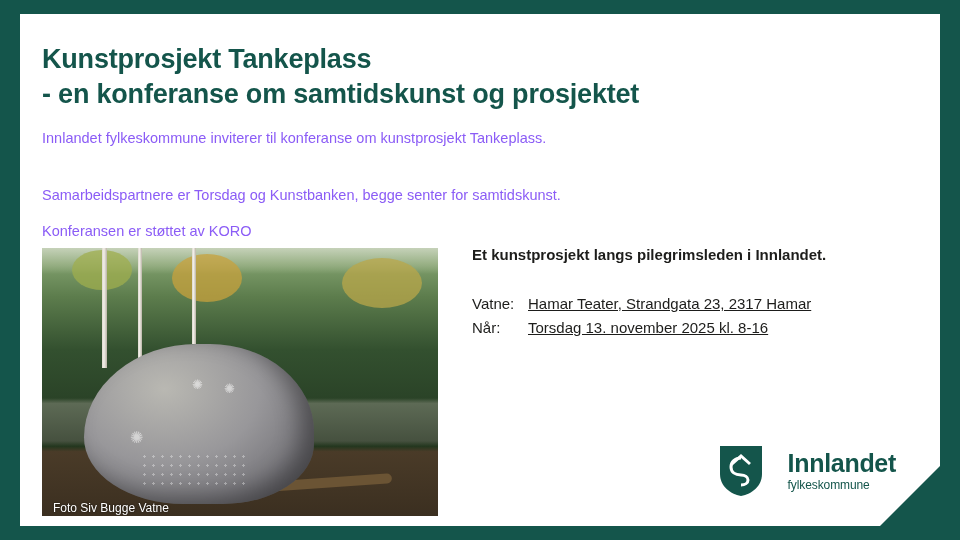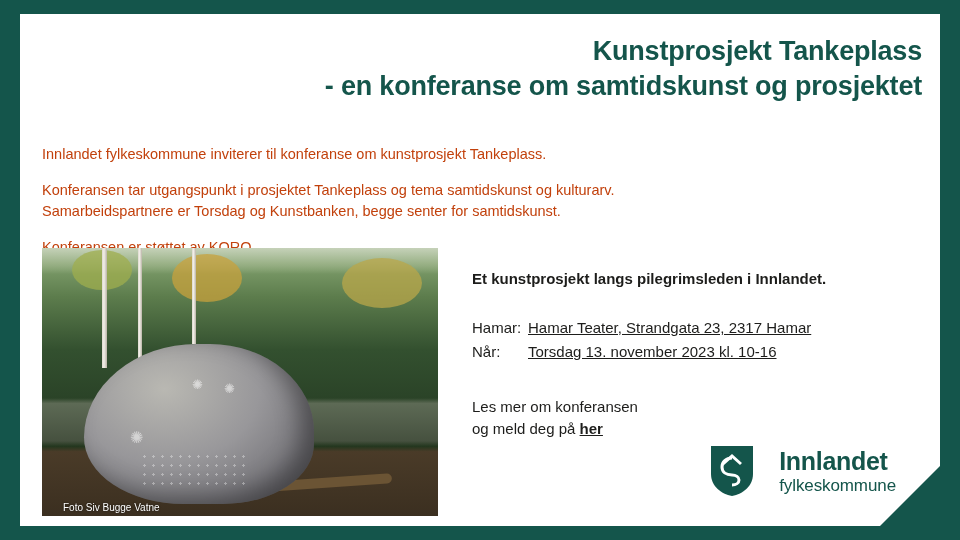--- a/index.html
+++ b/index.html
@@ -25,36 +25,35 @@
   
   .corner-fold {
     position: absolute;
     right: 0; bottom: 0;
     width: 60px; height: 60px;
     background: #14554b;
     clip-path: polygon(100% 0, 100% 100%, 0 100%);
   }
   .headline {
     position: absolute;
-    left: 22px; top: 20px;
+    left: 22px; top: 28px;
     width: 880px;
-    text-align: right;
   }
   .headline .line {
     color: #14554b;
     font-weight: bold;
     font-size: 27px;
     line-height: 35px;
     letter-spacing: -0.2px;
   }
   .intro {
     position: absolute;
-    left: 22px; top: 130px;
+    left: 22px; top: 114px;
     width: 700px;
-    color: #c2410c;
+    color: #8b5cf6;
     font-size: 14.5px;
     line-height: 21px;
   }
   .intro p { margin-bottom: 15px; }
   .intro p:last-child { margin-bottom: 1px; }
 
   .photo-wrap {
     position: absolute;
     left: 22px; top: 234px;
     width: 396px; height: 268px;
@@ -122,30 +121,30 @@
   .photo .log {
     position: absolute;
     left: 210px; bottom: 28px;
     width: 140px; height: 10px;
     background: #6b5434;
     transform: rotate(-4deg);
     border-radius: 5px;
   }
   .photo-credit {
     position: absolute;
-    left: 21px; bottom: 3px;
+    left: 11px; bottom: 3px;
     color: #ffffff;
-    font-size: 10px;
+    font-size: 12px;
     line-height: 10px;
     text-shadow: 0 0 2px rgba(0,0,0,0.8);
   }
 
   .right-col {
     position: absolute;
-    left: 452px; top: 255px;
+    left: 452px; top: 231px;
     width: 450px;
     color: #1d1d1b;
   }
   .right-col .lead {
     font-size: 15px;
     font-weight: bold;
     line-height: 20px;
     margin-bottom: 27px;
   }
   .facts { font-size: 15px; line-height: 24px; }
@@ -177,40 +176,40 @@
   .logo .shield svg { display: block; }
   .logo .words { line-height: 1; }
   .logo .words .n1 {
     color: #14554b;
     font-size: 25px;
     font-weight: bold;
     letter-spacing: -0.3px;
   }
   .logo .words .n2 {
     color: #14554b;
-    font-size: 17px;
+    font-size: 12px;
     margin-top: 3px;
     letter-spacing: -0.1px;
   }
 </style>
 </head>
 <body>
 
 <div class="poster">
   <div class="card">
 
     <div class="headline">
       <div class="line">Kunstprosjekt Tankeplass</div>
       <div class="line">- en konferanse om samtidskunst og prosjektet</div>
     </div>
 
     <div class="intro">
       <p>Innlandet fylkeskommune inviterer til konferanse om kunstprosjekt Tankeplass.</p>
       <p>
-        <span>Konferansen tar utgangspunkt i prosjektet Tankeplass og tema samtidskunst og kulturarv.</span><br>
+        <br>
         <span>Samarbeidspartnere er Torsdag og Kunstbanken, begge senter for samtidskunst.</span>
       </p>
       <p>Konferansen er støttet av KORO</p>
     </div>
 
     <div class="photo-wrap">
       <div class="photo">
         <div class="sky-gap"></div>
         <div class="autumn a2"></div>
         <div class="autumn a1"></div>
@@ -227,33 +226,29 @@
         </div>
       </div>
       <div class="photo-credit">Foto Siv Bugge Vatne</div>
     </div>
 
     <div class="right-col">
       <div class="lead">Et kunstprosjekt langs pilegrimsleden i Innlandet.</div>
 
       <div class="facts">
         <div class="facts-row">
-          <div class="lbl">Hamar:</div>
+          <div class="lbl">Vatne:</div>
           <div class="val">Hamar Teater, Strandgata 23, 2317 Hamar</div>
         </div>
         <div class="facts-row">
           <div class="lbl">Når:</div>
-          <div class="val">Torsdag 13. november 2023 kl. 10-16</div>
+          <div class="val">Torsdag 13. november 2025 kl. 8-16</div>
         </div>
       </div>
 
-      <div class="readmore">
-        <div>Les mer om konferansen</div>
-        <div><span>og meld deg på </span><a href="#">her</a></div>
-      </div>
     </div>
 
     <div class="logo">
       <div class="shield">
         <svg width="46" height="54" viewBox="0 0 46 54" xmlns="http://www.w3.org/2000/svg">
           <path d="M2 2 H44 V30 C44 42 34 50 23 52 C12 50 2 42 2 30 Z" fill="#14554b"></path>
           <path d="M23 14 c-6 0 -10 4 -10 9 0 5 4 8 10 8 4 0 7 2 7 5 0 3 -3 5 -7 5" fill="none" stroke="#ffffff" stroke-width="3"></path>
           <path d="M23 12 l8 9 -8 9 -8 -9 z" fill="#ffffff" opacity="0.0"></path>
           <path d="M14 20 l9 -8 9 8" fill="none" stroke="#ffffff" stroke-width="3"></path>
         </svg>

